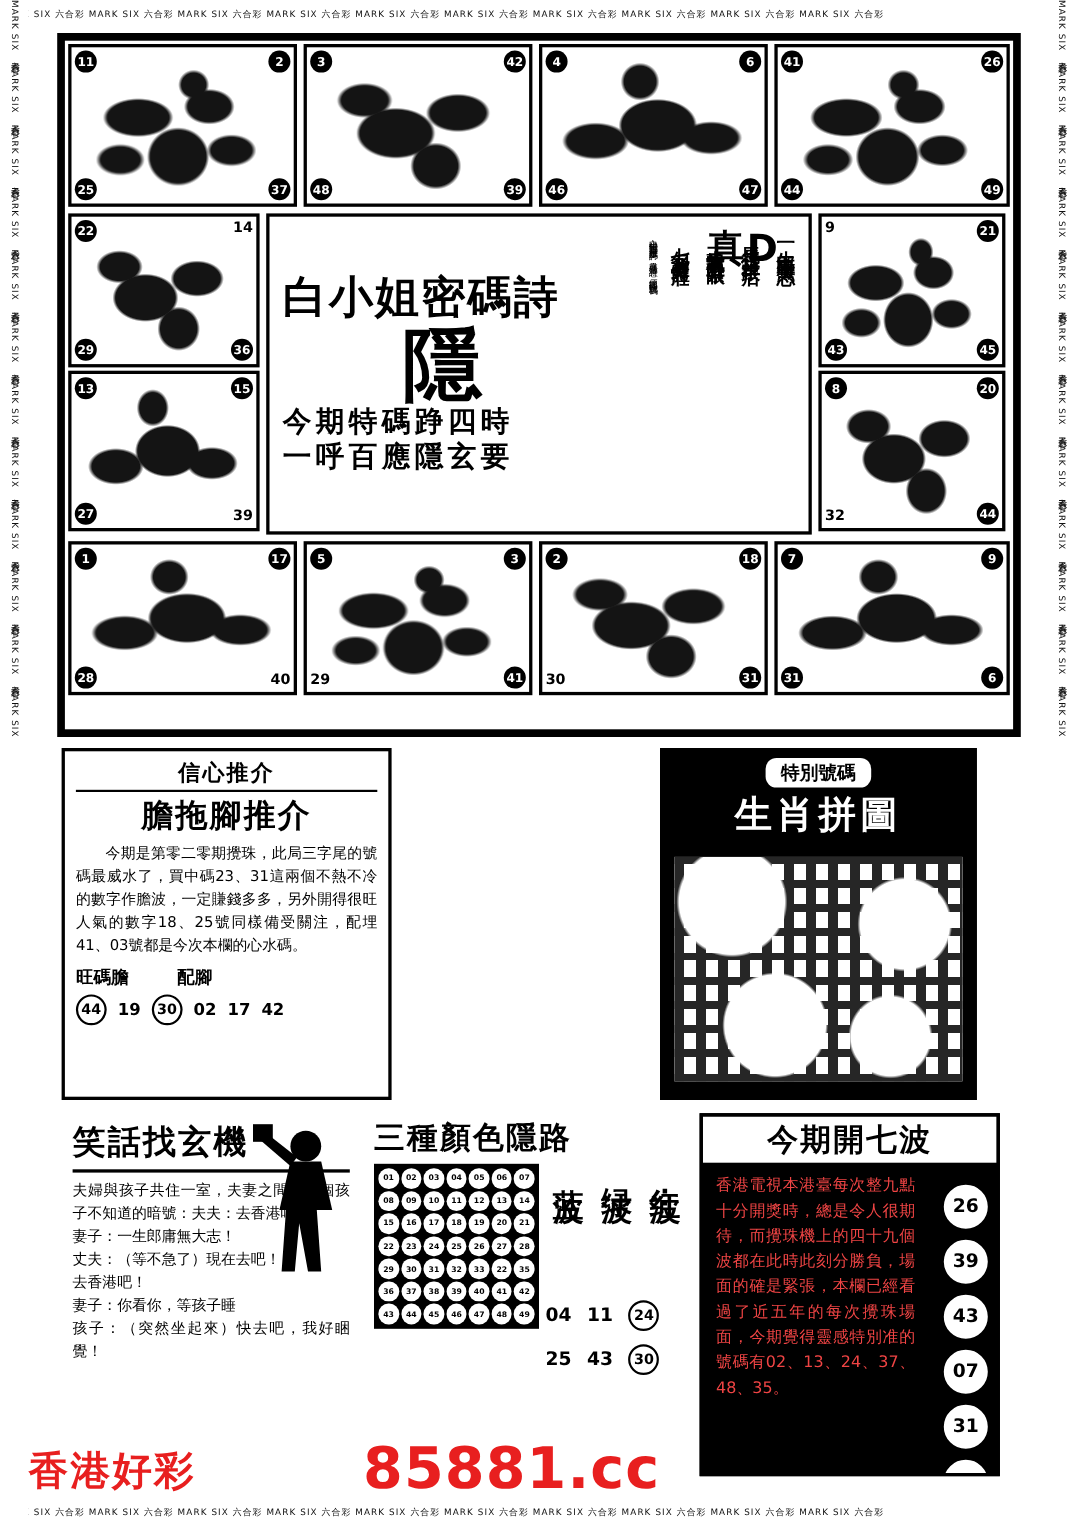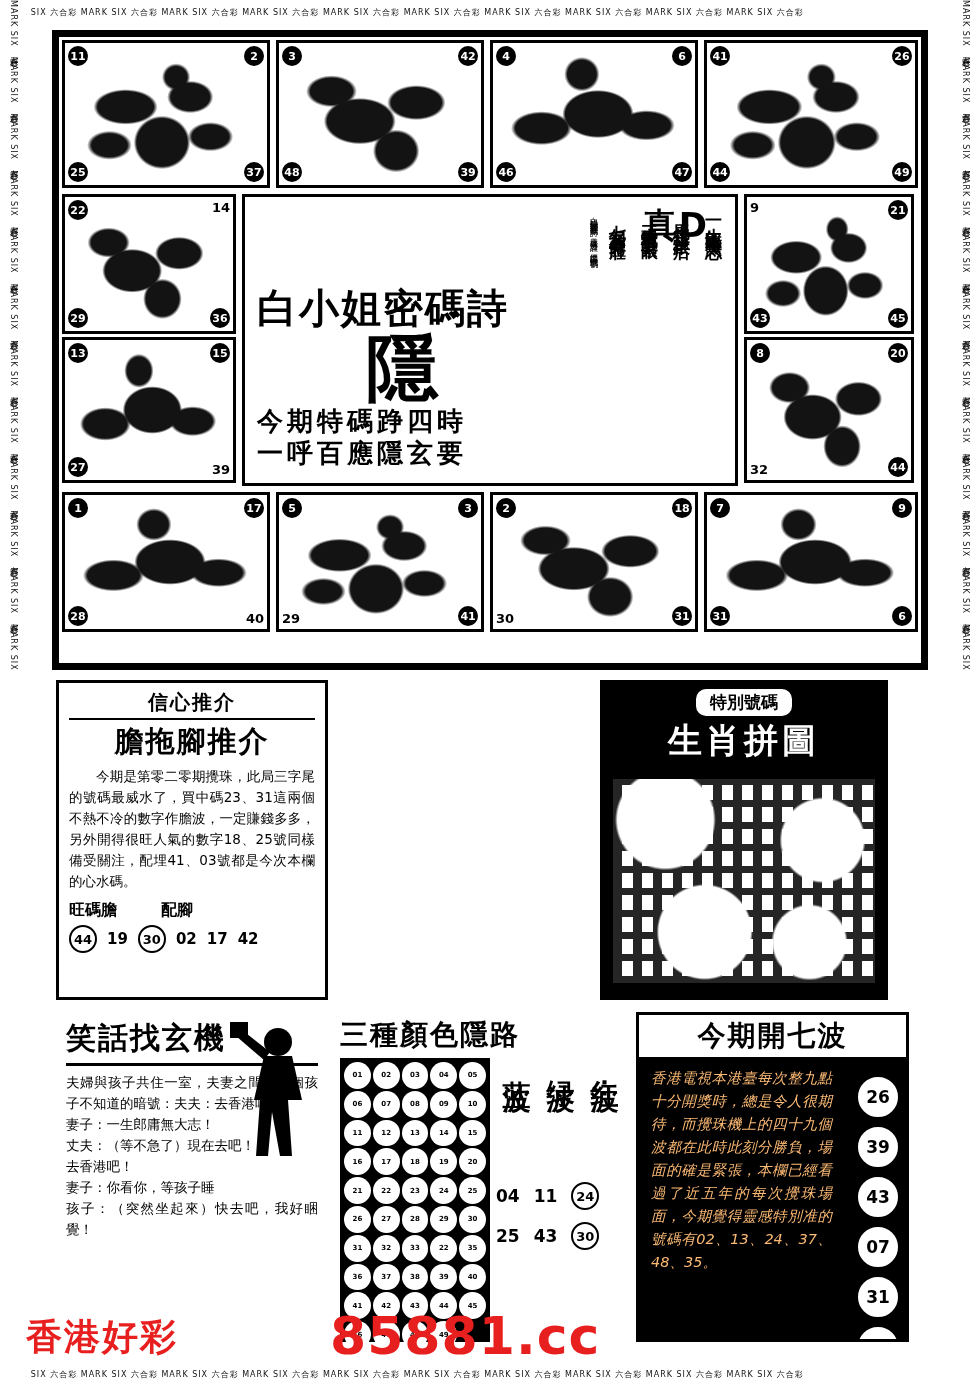--- a/index.html
+++ b/index.html
@@ -182,21 +182,21 @@
   .trophy .base{width:56px;height:12px;background:#000;margin:0 auto;}
   .trophy .handle{
     position:absolute;top:4px;width:20px;height:30px;border:6px solid #000;border-radius:50%;
   }
   .trophy .handle.l{left:-10px;border-right-color:transparent;}
   .trophy .handle.r{right:-10px;border-left-color:transparent;}
 
   
   .ballgrid{
     display:grid;
-    grid-template-columns:repeat(5,1fr);
+    grid-template-columns:repeat(7,1fr);
     gap:2px;
     padding:4px;
     background:#000;
   }
   .ballgrid .b{
     width:100%;aspect-ratio:1/1;
     border-radius:50%;
     background:#fff;
     color:#000;
     display:flex;align-items:center;justify-content:center;
@@ -311,21 +311,21 @@
           <div class="art d3"></div>
           <div class="ball tl">13</div>
           <div class="ball tr">15</div>
           <div class="ball bl">27</div>
           <div class="num-plain br">39</div>
         </div>
       </div>
 
       <div class="cell" style="width:496px;height:292px;padding:8px;display:flex;">
 
-        <div style="flex:0 0 292px;display:flex;flex-direction:column;justify-content:flex-end;padding:6px 4px;">
+        <div style="flex:0 0 292px;display:flex;flex-direction:column;justify-content:center;padding:6px 4px;">
           <div class="headline hl-main">白小姐密碼詩</div>
           <div class="headline hl-big" style="text-align:center;">隱</div>
           <div>
             <div class="headline hl-sub">今期特碼踭四時</div>
             <div class="headline hl-sub">一呼百應隱玄要</div>
           </div>
         </div>
 
         <div style="flex:1;display:flex;flex-direction:row-reverse;gap:6px;padding-top:6px;">
           <div class="verse">一生郎庸無大志</div>
@@ -380,21 +380,21 @@
       <div class="cell" style="width:216px;height:140px;">
         <div class="art d3"></div>
         <div class="ball tl">7</div>
         <div class="ball tr">9</div>
         <div class="ball bl">31</div>
         <div class="ball br">6</div>
       </div>
     </div>
   </div>
 
-  <div class="box" style="left:56px;top:680px;width:272px;height:320px;padding:6px 10px;">
+  <div class="box" style="left:56px;top:680px;width:300px;height:320px;padding:6px 10px;">
     <div class="box-title" style="font-size:20px;border-bottom:2px solid #000;padding-bottom:2px;">信心推介</div>
     <div class="box-title" style="font-size:29px;margin:2px 0 4px;">膽拖腳推介</div>
     <div class="body-text" style="text-indent:2em;">今期是第零二零期攪珠，此局三字尾的號碼最威水了，買中碼23、31這兩個不熱不冷的數字作膽波，一定賺錢多多，另外開得很旺人氣的數字18、25號同樣備受關注，配埋41、03號都是今次本欄的心水碼。</div>
     <div style="display:flex;gap:44px;margin-top:8px;font-size:16px;font-weight:bold;">
       <span>旺碼膽</span>
       <span>配腳</span>
     </div>
     <div class="pick-row" style="margin-top:4px;">
       <span class="circ">44</span>
       <span>19</span>
@@ -506,21 +506,21 @@
           <span>43</span>
           <span class="circ">30</span>
         </div>
       </div>
     </div>
   </div>
 
   <div class="box invert" style="left:636px;top:1012px;width:273px;height:330px;padding:0;">
     <div style="background:#fff;color:#000;text-align:center;font-size:28px;font-weight:bold;letter-spacing:2px;padding:2px 0;">今期開七波</div>
     <div style="padding:10px 74px 8px 12px;">
-      <div style="font-size:14.5px;line-height:23px;color:#fdba74;text-align:justify;font-style:italic;">香港電視本港臺每次整九點十分開獎時，總是令人很期待，而攪珠機上的四十九個波都在此時此刻分勝負，場面的確是緊張，本欄已經看過了近五年的每次攪珠場面，今期覺得靈感特別准的號碼有02、13、24、37、48、35。</div>
+      <div style="font-size:14.5px;line-height:23px;color:#ef4444;text-align:justify;">香港電視本港臺每次整九點十分開獎時，總是令人很期待，而攪珠機上的四十九個波都在此時此刻分勝負，場面的確是緊張，本欄已經看過了近五年的每次攪珠場面，今期覺得靈感特別准的號碼有02、13、24、37、48、35。</div>
     </div>
     <div class="specialcol">
       <div class="sb">26</div>
       <div class="sb">39</div>
       <div class="sb">43</div>
       <div class="sb">07</div>
       <div class="sb">31</div>
       <div class="sb">22</div>
     </div>
   </div>

